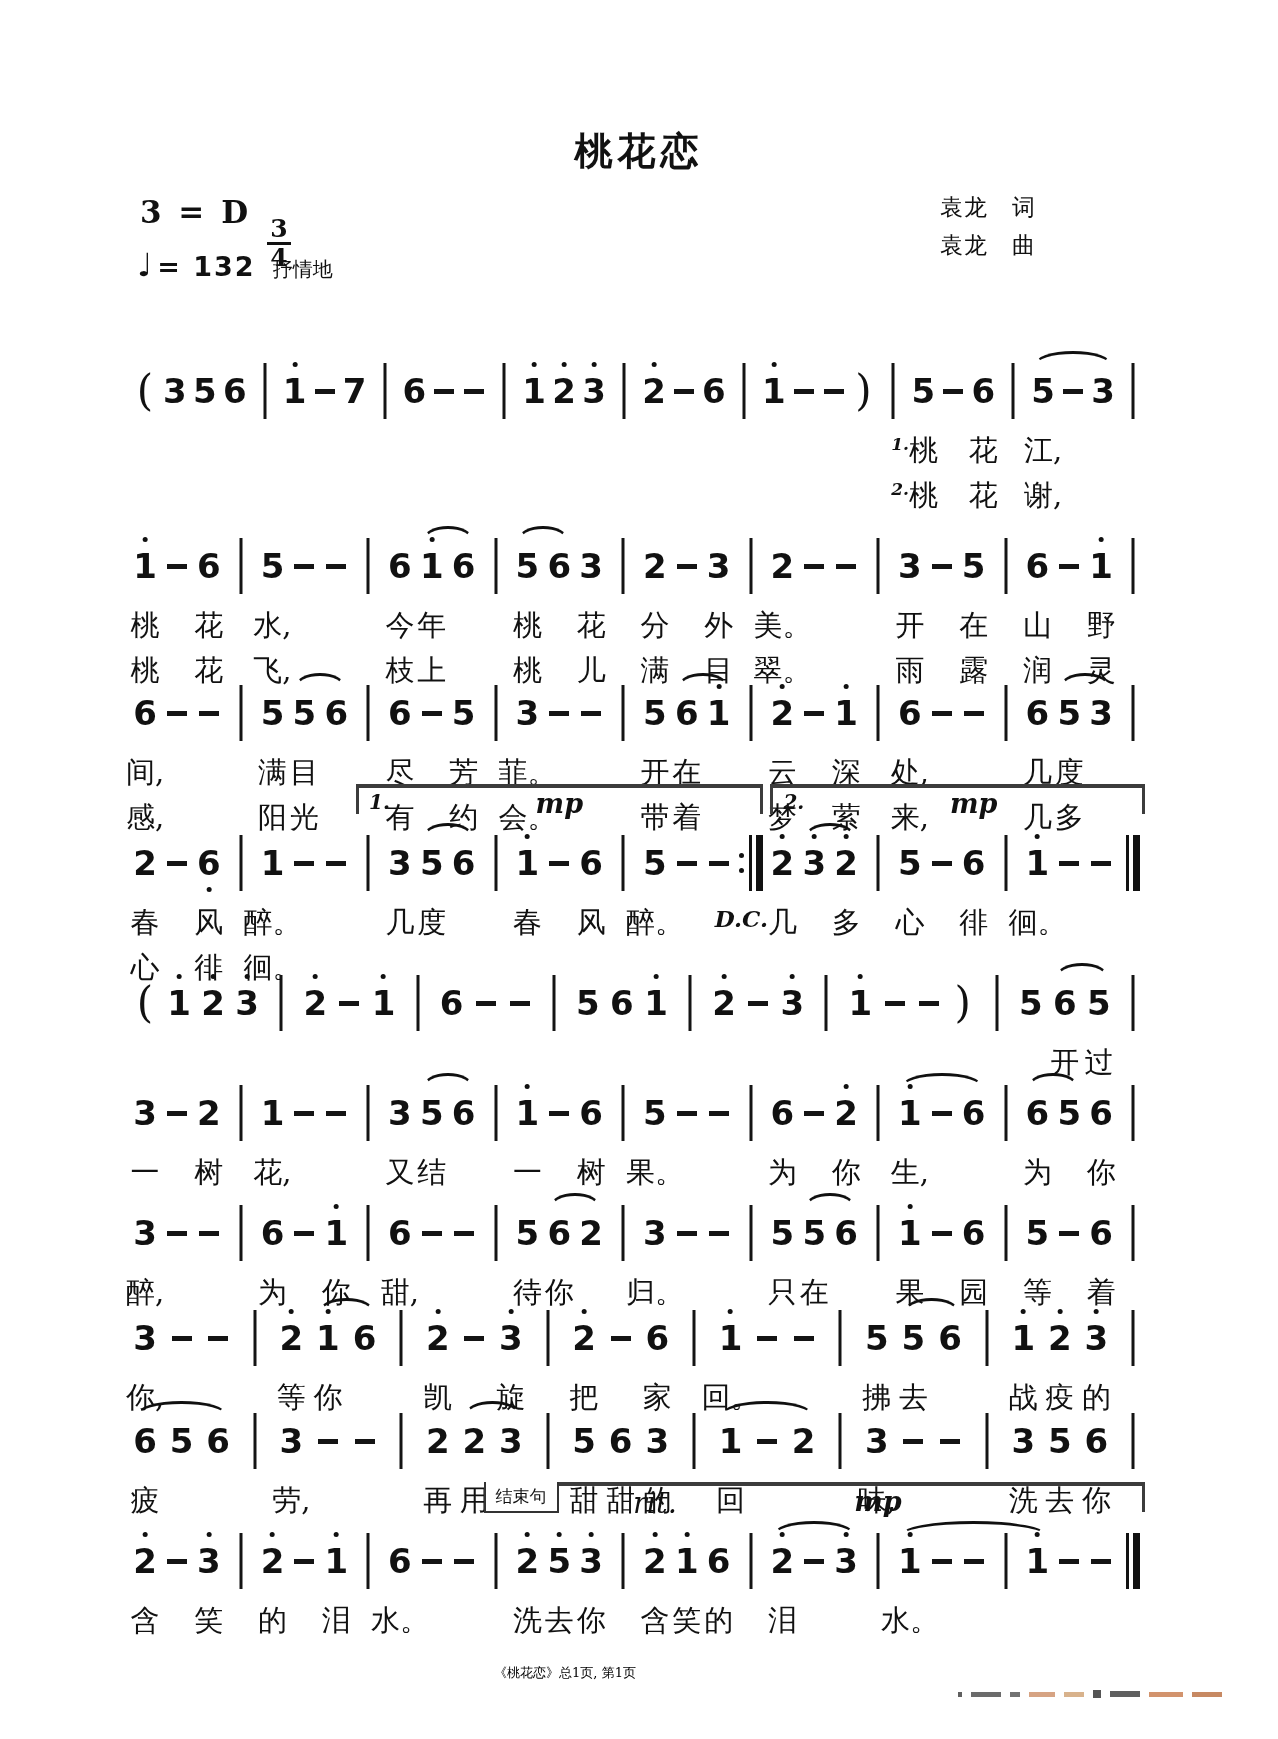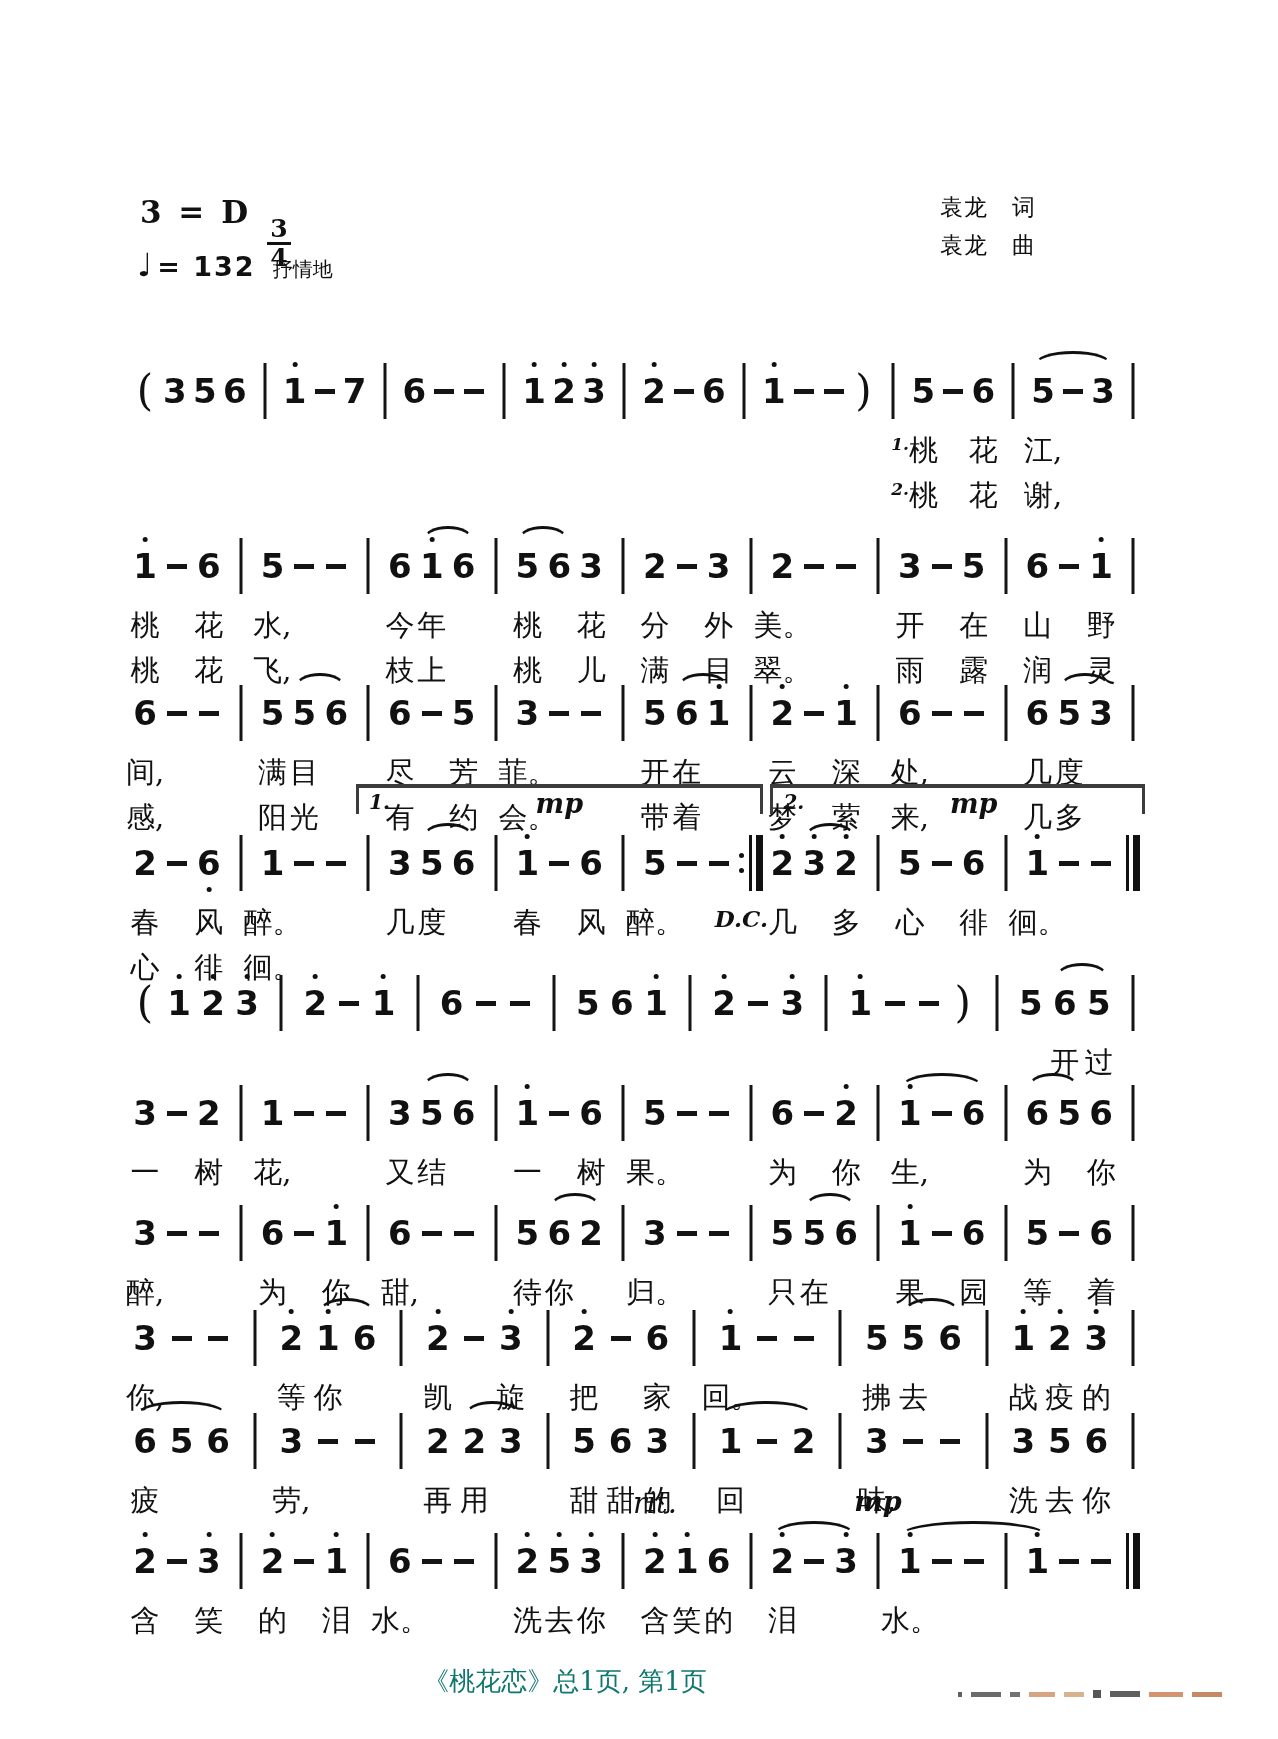--- a/index.html
+++ b/index.html
@@ -46,37 +46,38 @@
   .volta-label.boxed{left:-3px;top:-4px;font-style:normal;font-weight:400;font-size:17px;
          border:2px solid #333;border-top:none;padding:3px 10px 3px 10px;background:#fff;}
   .anno{position:absolute;top:-52px;transform:translateX(-50%);white-space:nowrap;}
   .anno-mp{font-style:italic;font-weight:700;font-size:27px;}
   .anno-rit{font-style:italic;font-weight:400;font-size:29px;}
   .lyric-row{position:absolute;left:0;width:100%;height:44px;}
   .syl{position:absolute;transform:translateX(-50%);font-size:29px;line-height:40px;white-space:nowrap;}
   .syl .pre{position:absolute;right:100%;bottom:6px;font-style:italic;font-weight:600;font-size:17px;}
   .syl .pre.dc{font-size:23px;font-weight:700;bottom:3px;}
   
-  .footer{position:absolute;top:1664px;left:0;width:1130px;text-align:center;font-size:26px;color:#0f766e;}
+  .footer{position:absolute;top:1664px;left:0;width:1130px;text-align:center;font-size:13px;color:#000000;}
   .wm{position:absolute;top:1688px;left:958px;width:318px;height:12px;display:flex;gap:9px;align-items:center;opacity:.75;}
   .wm span{display:inline-block;height:5px;}
   .wm .d1{width:4px;background:#2c2c2c;}
   .wm .d2{width:30px;background:#3a3a3a;}
   .wm .d3{width:10px;background:#444;}
   .wm .o1{width:26px;background:#c9855a;}
   .wm .o2{width:20px;background:#c96;}
   .wm .b1{width:8px;height:8px;background:#1d1d1d;}
   .wm .a1{width:30px;height:6px;background:#2a2a2a;}
   .wm .o3{width:34px;background:#c4703d;}
   .wm .o4{width:30px;background:#b5622f;}
 </style>
 </head>
 <body>
 
 <div class="page">
+  <div class="title">桃花恋</div>
 
   <div class="credits">
     <div>袁龙　词</div>
     <div>袁龙　曲</div>
   </div>
 
   <div class="keyline">
     <span class="keysig">3 = D</span><span class="frac">
         <span>3</span>
         <span class="frac-bar"></span>
@@ -1147,20 +1148,23 @@
           </div>
           <div class="tok" style="left: 968.129px;">
             <div class="dash"></div>
           </div>
           <div class="tok finalbar" style="left: 1000px;">
             <div class="b-thin"></div>
             <div class="b-thick"></div>
           </div>
           <div class="slur" style="left: 640.419px; width: 81.7419px;"></div>
           <div class="slur" style="left: 767.903px; width: 145.484px;"></div>
+          <div class="volta" style="left: 350.581px; width: 661.419px;">
+            <span class="volta-label boxed">结束句</span>
+          </div>
           <span class="anno anno-rit" style="left: 521.935px;">rit.</span>
           <span class="anno anno-mp" style="left: 745.032px;">mp</span>
         </div>
         <div class="lyric-row" style="top: 62px;">
           <span class="syl" style="left: 12px;"><span class="ch">含</span></span>
           <span class="syl" style="left: 75.7419px;"><span class="ch">笑</span></span>
           <span class="syl" style="left: 139.484px;"><span class="ch">的</span></span>
           <span class="syl" style="left: 203.226px;"><span class="ch">泪</span></span>
           <span class="syl" style="left: 266.968px;"><span class="ch">水。</span></span>
           <span class="syl" style="left: 394.452px;"><span class="ch">洗</span></span>

